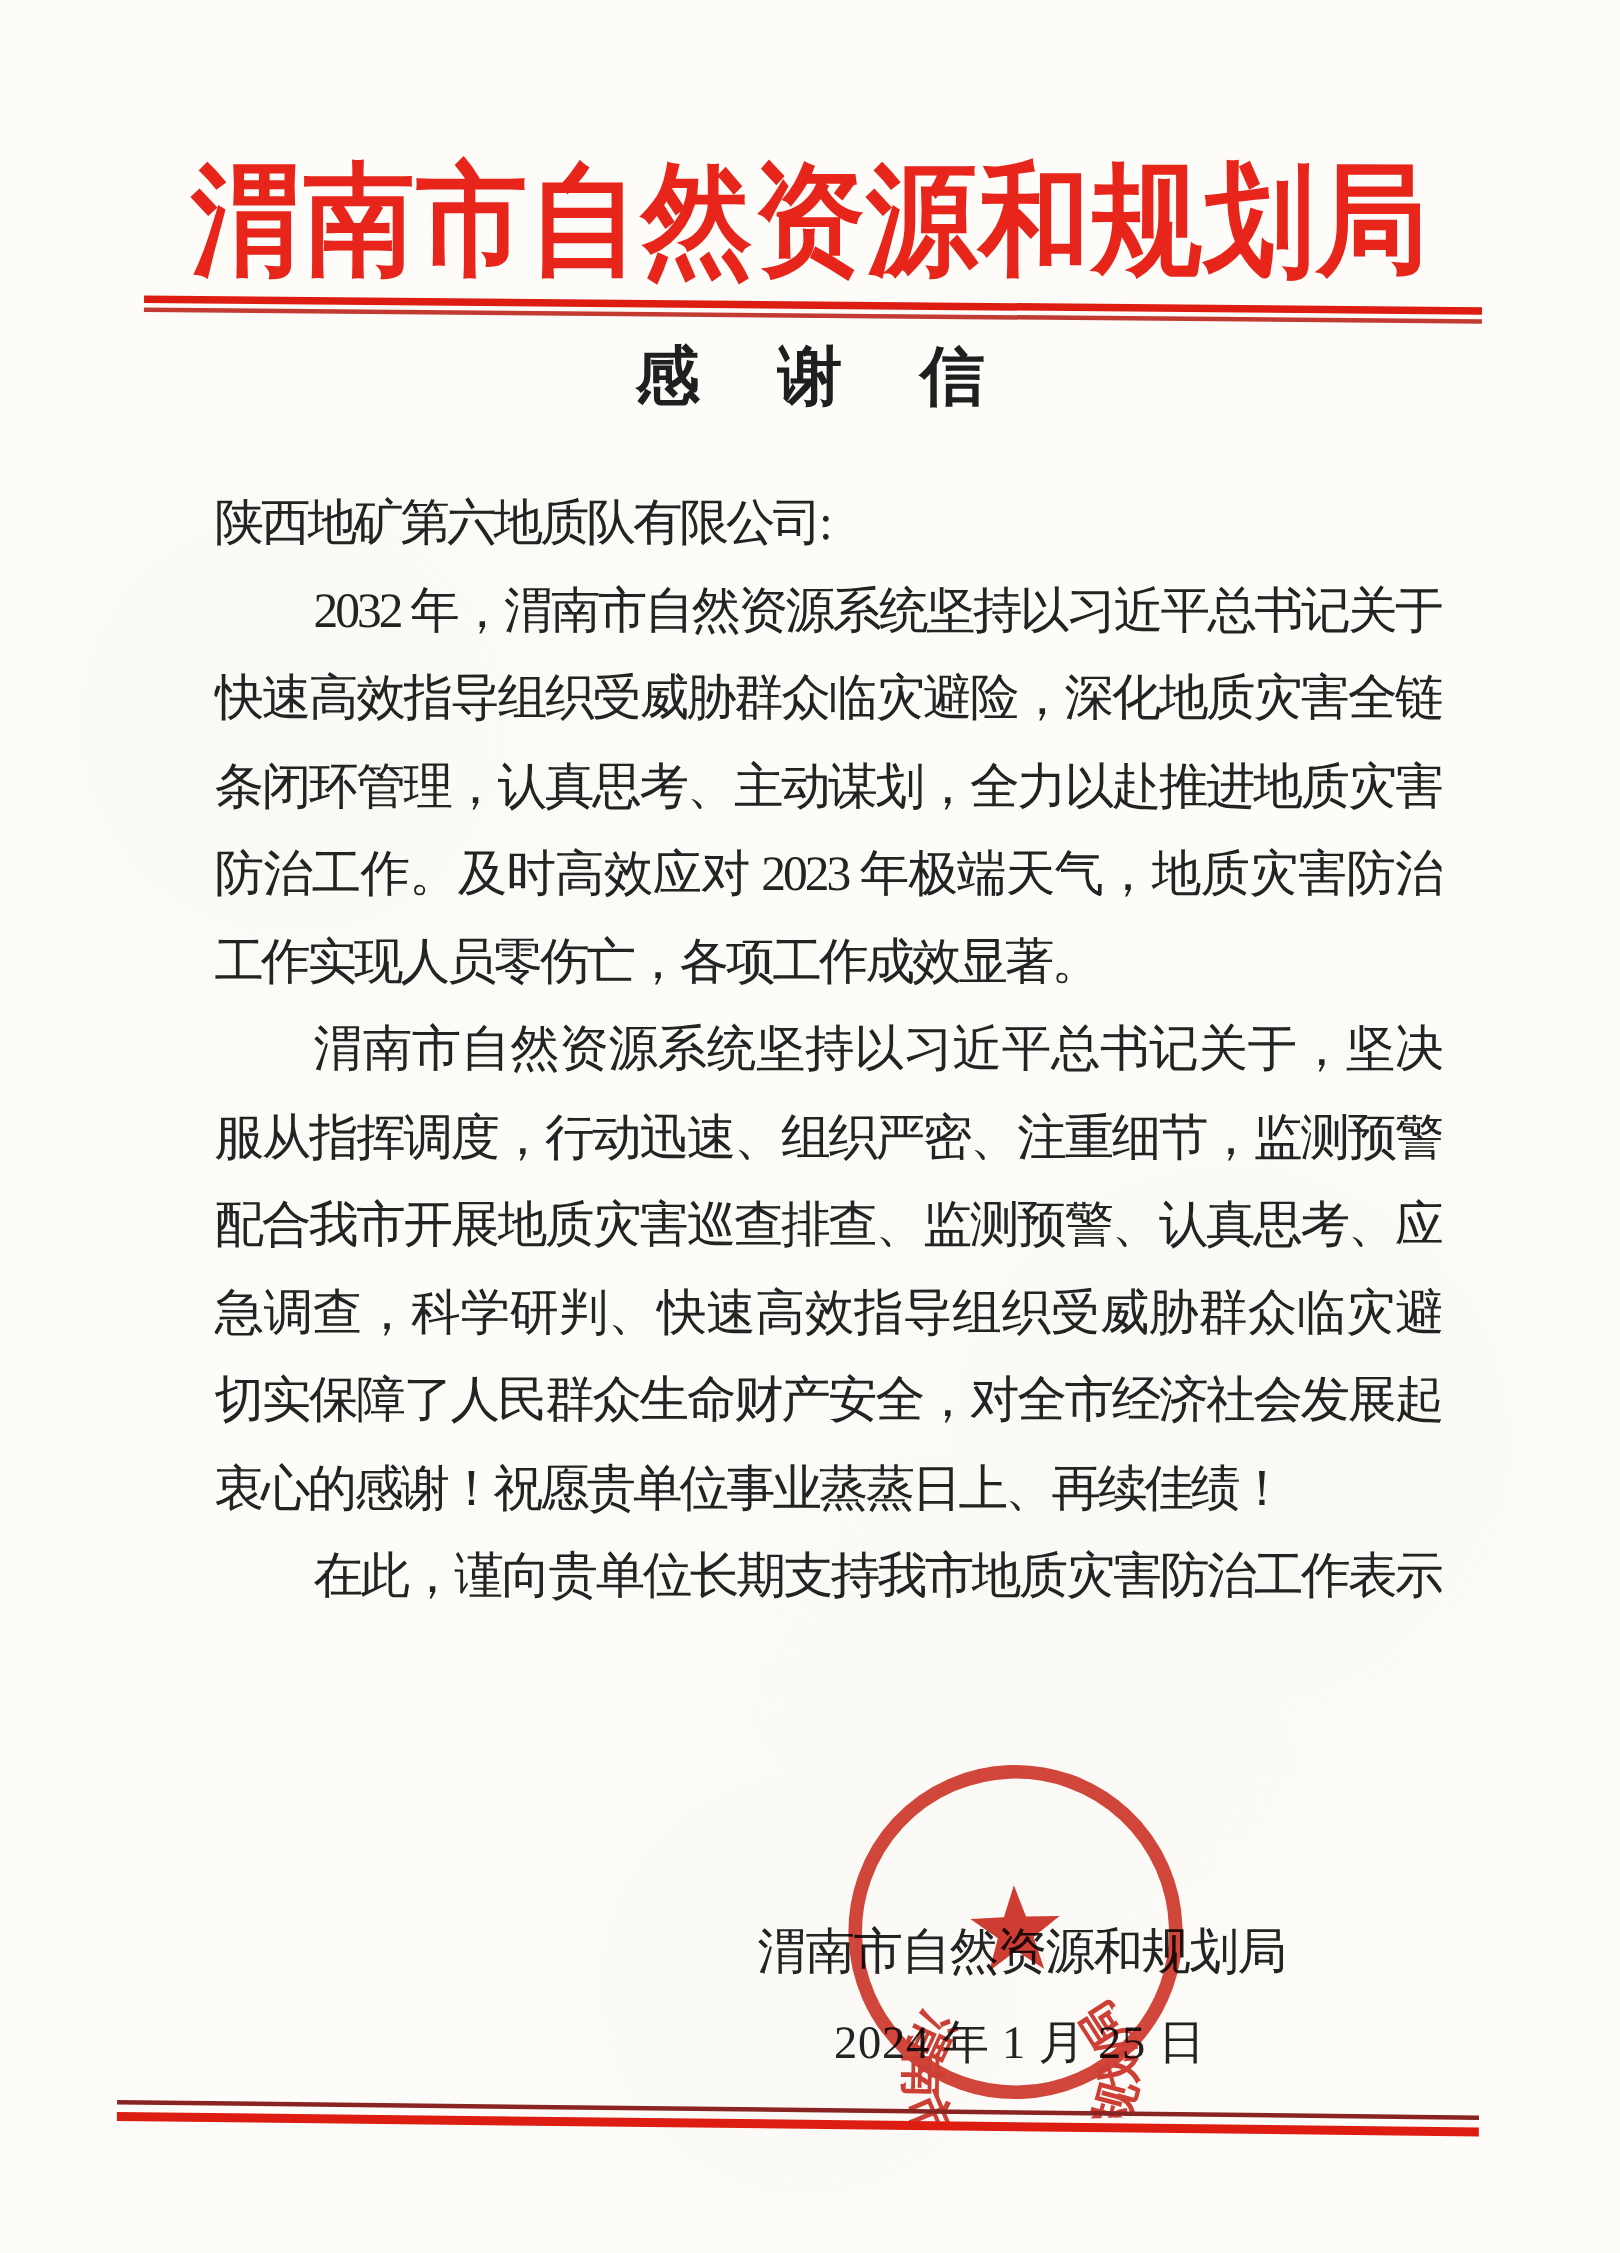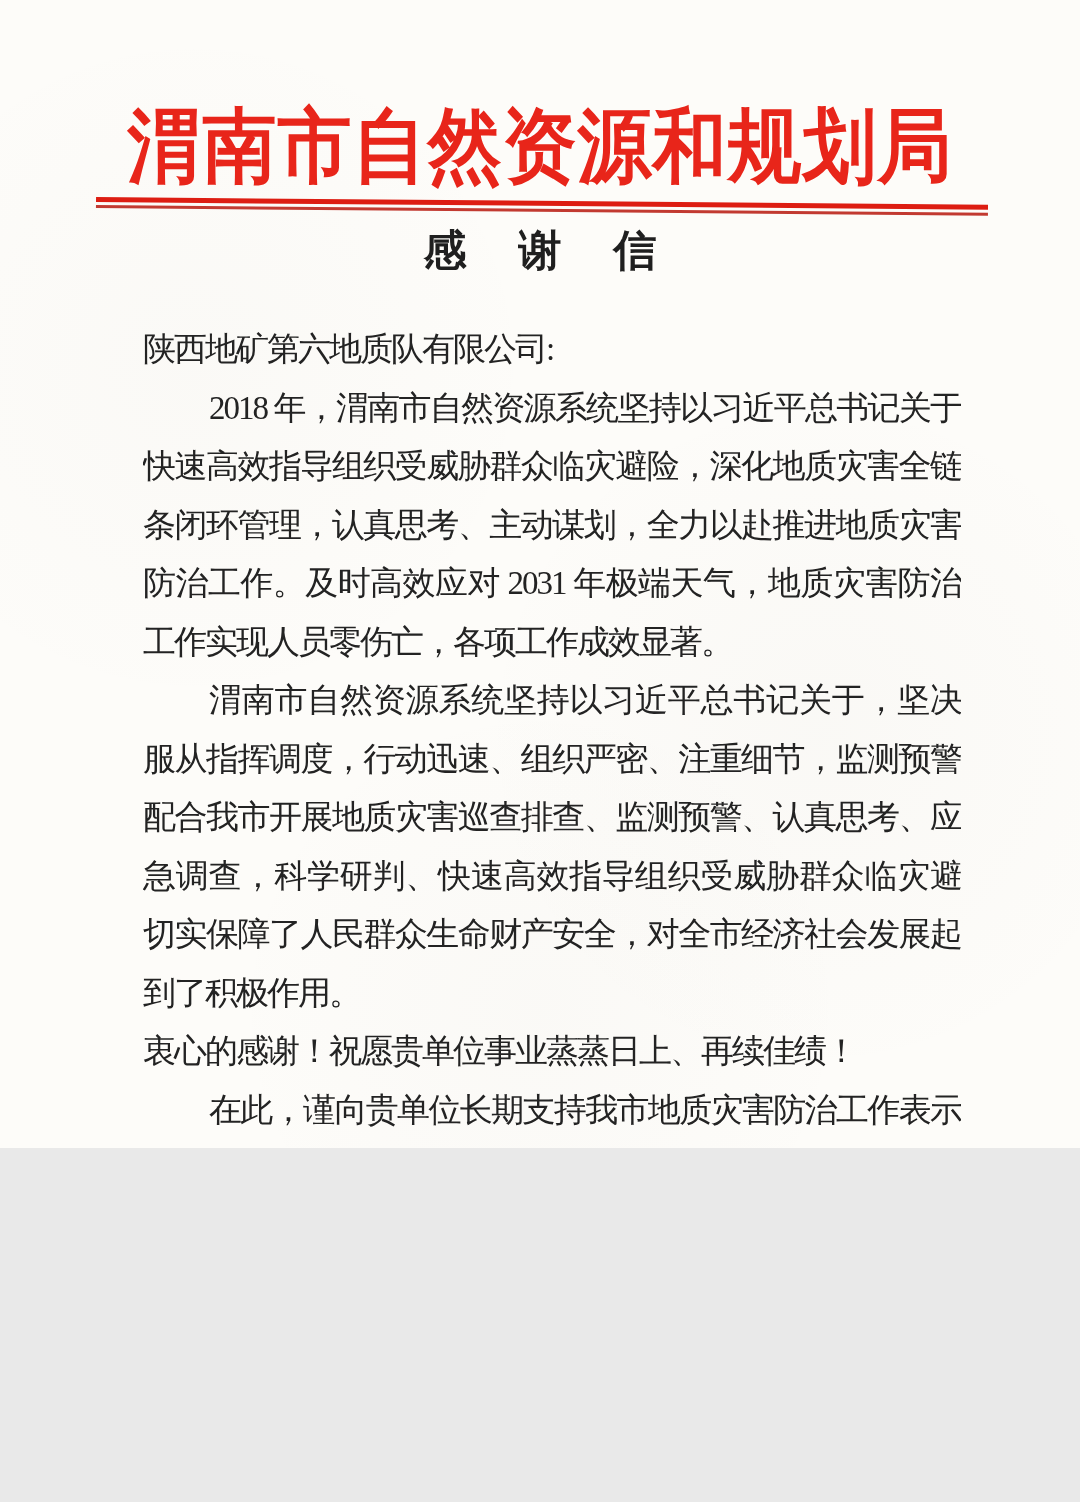--- a/index.html
+++ b/index.html
@@ -1,17 +1,17 @@
 <!DOCTYPE html>
 <html><head>
 <meta charset="utf-8">
 <style>
   html,body { margin:0; padding:0; background:#e9e9e9; }
   .page {
-    position:relative; width:1080px; height:1148px; margin:0 auto;
+    position:relative; width:1080px; height:1502px; margin:0 auto;
     background:#fdfcf9;
     background-image:
       radial-gradient(circle at 18% 32%, rgba(120,110,100,0.02), transparent 30%),
       radial-gradient(circle at 76% 64%, rgba(120,110,100,0.025), transparent 32%),
       radial-gradient(circle at 50% 88%, rgba(120,110,100,0.02), transparent 28%);
     overflow:hidden;
     font-family:"Liberation Serif","DejaVu Serif",serif;
   }
 
   
@@ -95,31 +95,30 @@
   <div class="divider-top">
     <div class="bar-thick"></div>
     <div class="bar-gap"></div>
     <div class="bar-thin"></div>
   </div>
 
   <div class="letter-title">感 谢 信</div>
 
   <div class="letter-body">
     <div class="line">陕西地矿第六地质队有限公司:</div>
-    <div class="line just indent">2018 年，渭南市自然资源系统坚持以习近平总书记关于</div>
+    <div class="line just indent">2032 年，渭南市自然资源系统坚持以习近平总书记关于</div>
     <div class="line just">快速高效指导组织受威胁群众临灾避险，深化地质灾害全链</div>
     <div class="line just">条闭环管理，认真思考、主动谋划，全力以赴推进地质灾害</div>
-    <div class="line just">防治工作。及时高效应对 2031 年极端天气，地质灾害防治</div>
+    <div class="line just">防治工作。及时高效应对 2023 年极端天气，地质灾害防治</div>
     <div class="line">工作实现人员零伤亡，各项工作成效显著。</div>
     <div class="line just indent">渭南市自然资源系统坚持以习近平总书记关于，坚决</div>
     <div class="line just">服从指挥调度，行动迅速、组织严密、注重细节，监测预警</div>
     <div class="line just">配合我市开展地质灾害巡查排查、监测预警、认真思考、应</div>
     <div class="line just">急调查，科学研判、快速高效指导组织受威胁群众临灾避险，</div>
     <div class="line just">切实保障了人民群众生命财产安全，对全市经济社会发展起</div>
-    <div class="line">到了积极作用。</div>
     <div class="line">衷心的感谢！祝愿贵单位事业蒸蒸日上、再续佳绩！</div>
     <div class="line just indent">在此，谨向贵单位长期支持我市地质灾害防治工作表示</div>
   </div>
 
   <div class="signature">渭南市自然资源和规划局</div>
   <div class="date-line">2024 年 1 月 25 日</div>
 
   <svg class="seal" viewBox="0 0 250 250" aria-hidden="true">
     <circle cx="125" cy="125" r="106" fill="none" stroke="#d2372b" stroke-width="9"></circle>
     <polygon fill="#ce2d21" points="125,94 132.3,115 154.5,115.4 136.8,128.8 143.2,150.1 125,137.4 106.8,150.1 113.2,128.8 95.5,115.4 117.7,115"></polygon>

